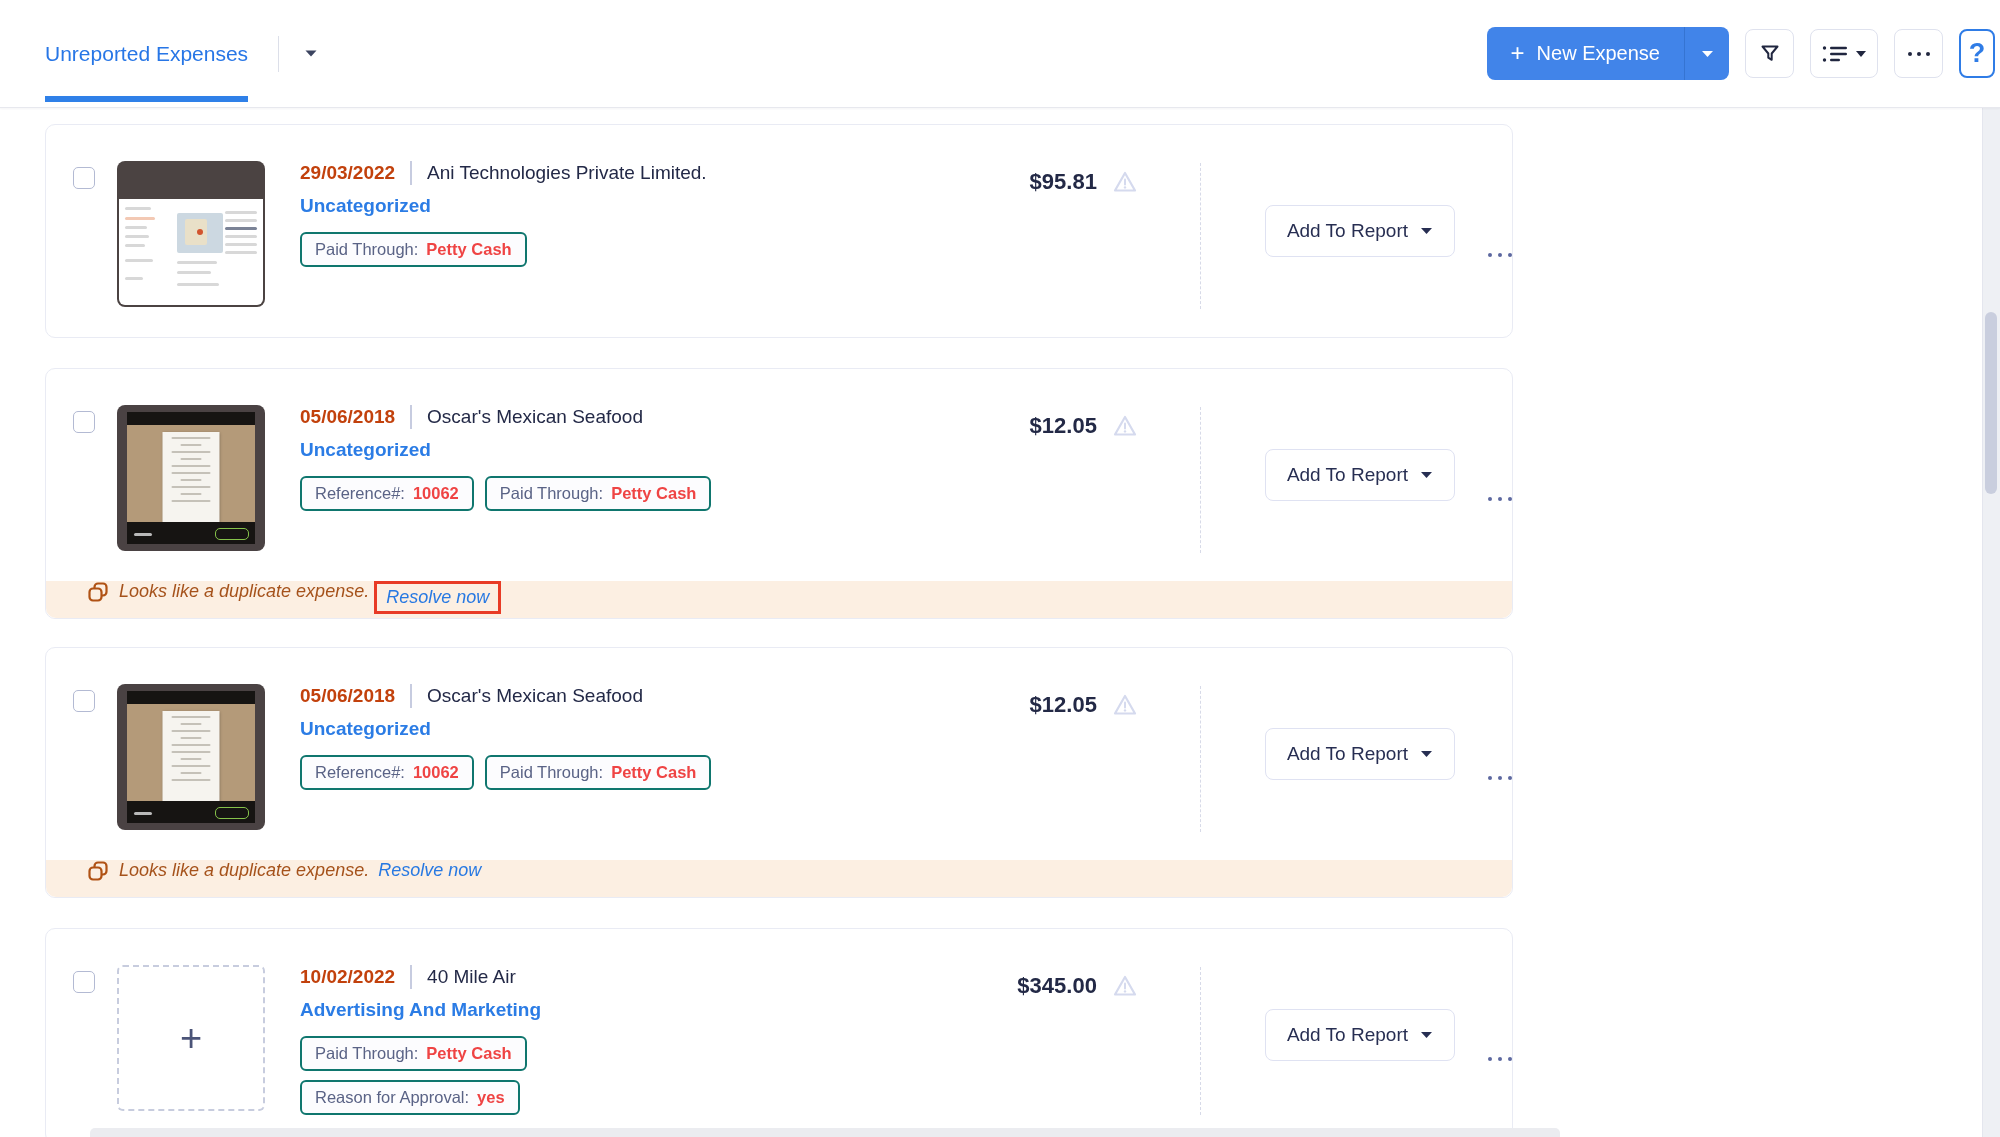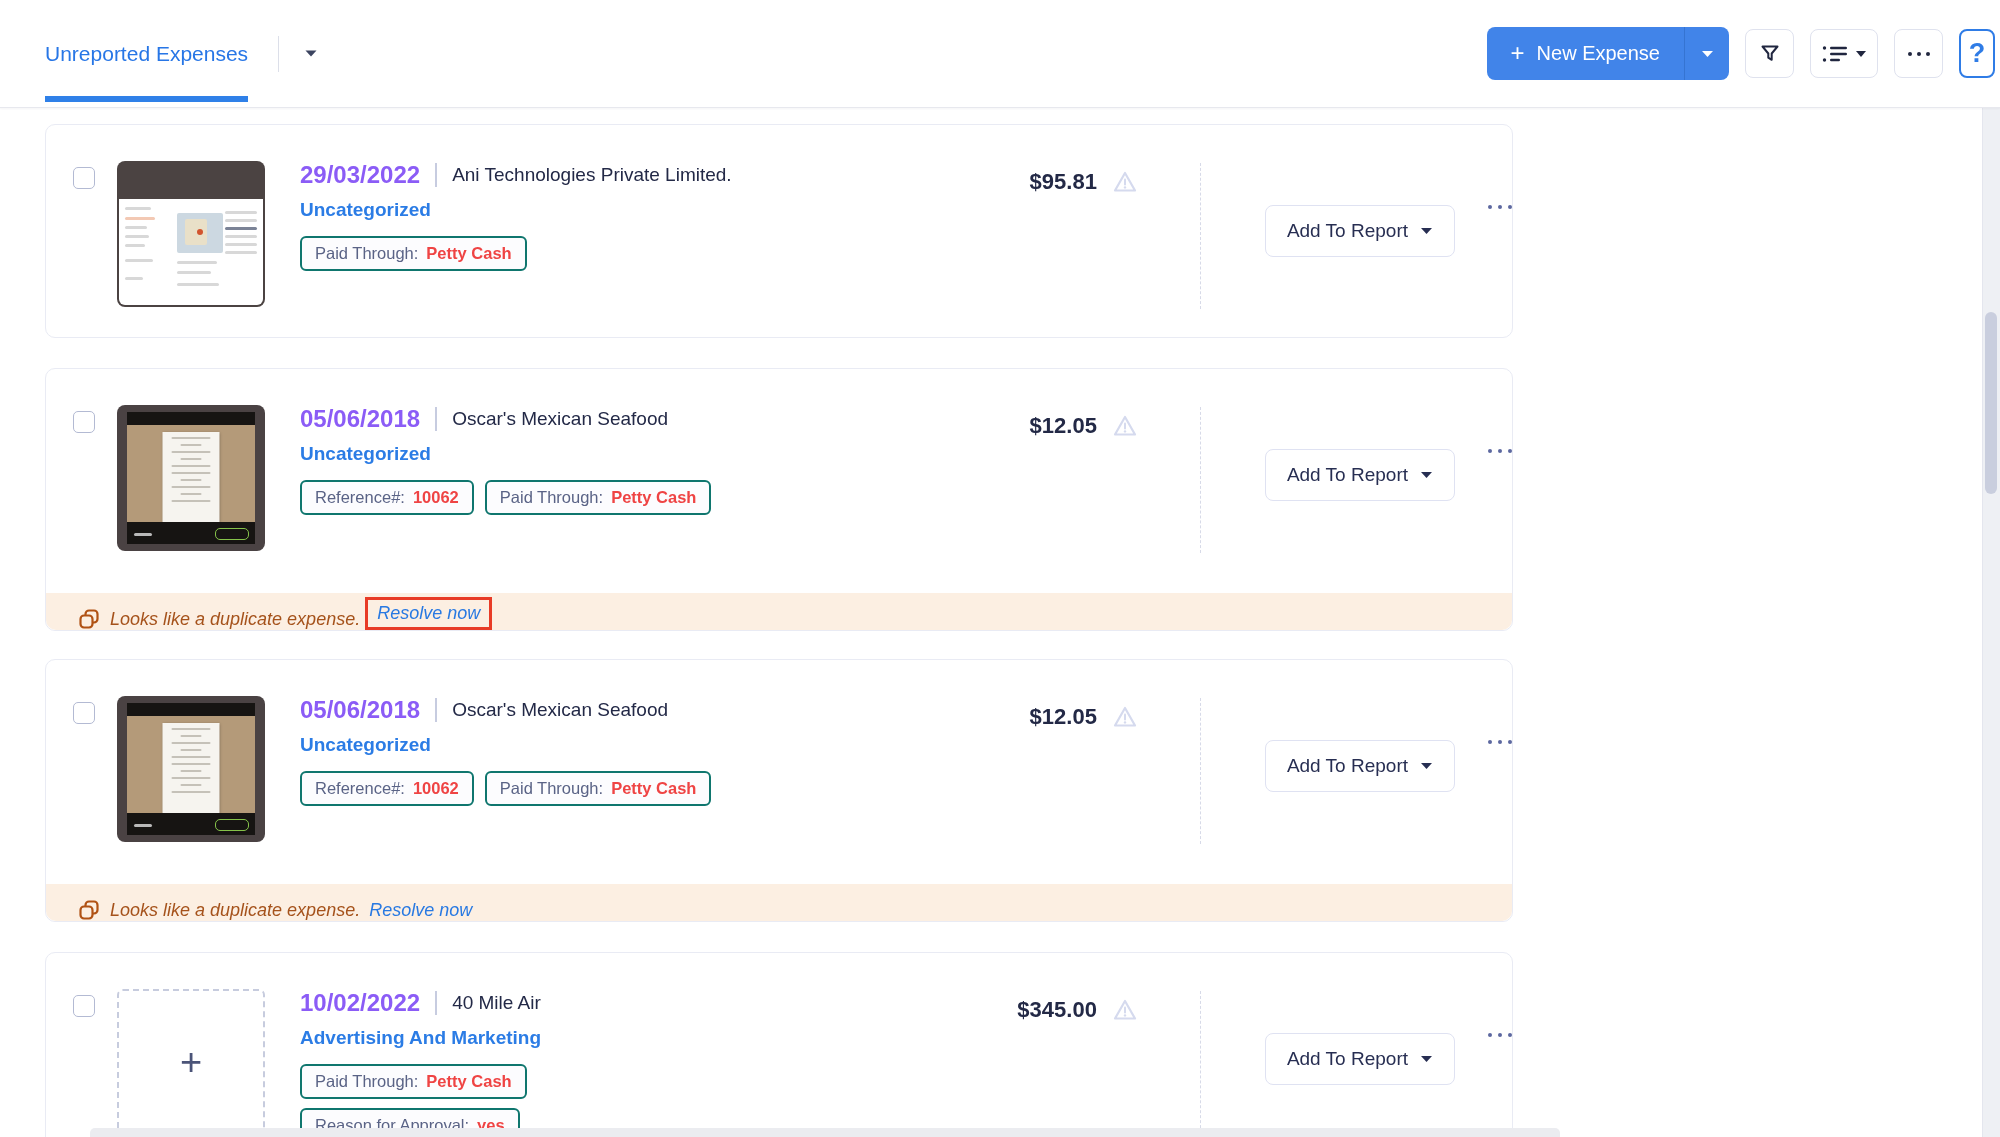--- a/index.html
+++ b/index.html
@@ -76,48 +76,48 @@
   .thumb-receipt .paper i { display:block; height:2px; background:#c5c1b8; border-radius:1px;
                             margin:5px 9px 0; }
   .thumb-receipt .paper i.short { margin:5px 18px 0; }
   
   .thumb-add { border:2px dashed #c7ccde; border-radius:6px; background:#fff;
                display:flex; align-items:center; justify-content:center;
                font-size:38px; font-weight:400; color:#4b5478; }
 
   .details { margin-left:35px; flex:1; min-width:0; }
   .line1 { display:flex; align-items:center; }
-  .date { font-size:24px; font-weight:600; color:#8b5cf6; }
+  .date { font-size:19px; font-weight:600; color:#c2410c; }
   .vsep { width:2px; height:24px; background:#c7cce0; margin:0 15px; }
   .vendor { font-size:19px; font-weight:500; color:#232947; }
   .category { display:inline-block; margin-top:10px; font-size:19px; font-weight:600;
               color:#2b7ce5; text-decoration:none; cursor:pointer; }
   .chips { display:flex; gap:11px; margin-top:15px; }
   .chips.stacked { flex-direction:column; align-items:flex-start; gap:9px; }
   .chip { display:inline-flex; align-items:center; gap:8px; border:2px solid #0f766e;
           background:#fcfcfe; border-radius:6px; padding:6px 13px; font-size:16.5px; }
   .chip-label { color:#5a6386; }
   .chip-value { color:#ef4444; font-weight:700; }
 
   .amount-wrap { width:260px; display:flex; justify-content:flex-end; align-items:center;
                  gap:15px; margin-top:8px; flex:none; }
   .amount { font-size:22px; font-weight:600; color:#232946; }
 
   .vdivider { align-self:stretch; border-left:1px dashed #d7dae8; margin:2px 0 0 62px; min-height:146px; }
 
-  .actions { flex:none; display:flex; align-items:flex-start; gap:33px; margin:44px 0 0 64px; }
+  .actions { flex:none; display:flex; align-items:flex-end; gap:33px; margin:44px 0 0 64px; }
   .atr-btn { display:flex; align-items:center; gap:12px; background:#fff; border:1px solid #dfe2f2;
              border-radius:8px; padding:0 21px; height:52px; font-size:19px; font-weight:500;
              color:#272e52; font-family:"Liberation Sans",sans-serif; cursor:pointer; }
   .card-dots { display:flex; gap:6px; cursor:pointer; }
   .card-dots i { width:4px; height:4px; border-radius:50%; background:#5d68a0; }
 
   
   .dup-banner { height:37px; background:#fcefe2; border-radius:0 0 10px 10px;
-                display:flex; align-items:flex-end; padding-left:32px;margin-top:12px; }
+                display:flex; align-items:flex-start; padding-left:41px; }
   .dup-msg { font-size:18px; font-style:italic; font-weight:500; color:#a5521b; margin-left:10px; }
   .resolve-wrap { margin-left:9px; display:flex; align-items:center; }
   .resolve-link { font-size:18px; font-style:italic; font-weight:500; color:#2879e2;
                   text-decoration:none; cursor:pointer; }
   .resolve-wrap.red-box { border:3px solid #e83b26; padding:3px 9px; margin-left:5px; }
 
   
   .vscroll { position:absolute; top:90px; right:0; bottom:0; width:18px; background:#eef0f4;
              border-left:1px solid #e4e6ee; }
   .vscroll .vthumb { position:absolute; top:222px; right:3px; width:12px; height:182px;

